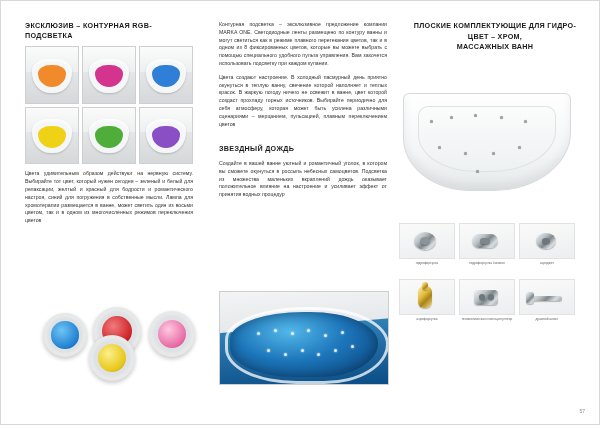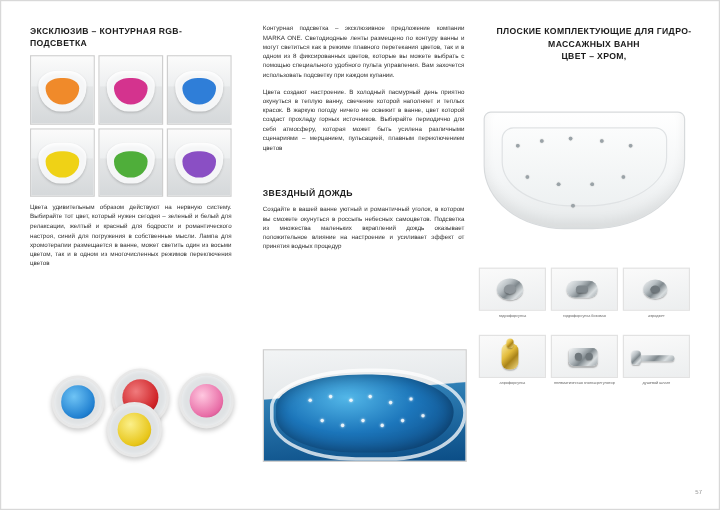--- a/index.html
+++ b/index.html
@@ -308,21 +308,21 @@
       <div class="face" style="background:radial-gradient(circle at 38% 34%, #fbf08a, #e8c61a 68%, #a98c07 100%);"></div>
     </div>
     <div class="lamp" style="left:112px; top:10px; width:42px; height:42px;">
       <div class="face" style="background:radial-gradient(circle at 38% 34%, #ffc8e0, #e86ca6 68%, #b33a74 100%);"></div>
     </div>
   </div>
 
   <div class="col-mid">
     <p class="body">Контурная подсветка – эксклюзивное предложение компании MARKA ONE. Светодиодные ленты размещено по контуру ванны и могут светиться как в режиме плавного перетекания цветов, так и в одном из 8 фиксированных цветов, которые вы можете выбрать с помощью специального удобного пульта управления. Вам захочется использовать подсветку при каждом купании.</p>
     <p class="body">Цвета создают настроение. В холодный пасмурный день приятно окунуться в теплую ванну, свечение которой наполняет и теплых красок. В жаркую погоду ничего не освежит в ванне, цвет которой создаст прохладу горных источников. Выбирайте периодично для себя атмосферу, которая может быть усилена различными сценариями – мерцанием, пульсацией, плавным переключением цветов</p>
-    <h2 class="head" style="margin-top:28px">ЗВЕЗДНЫЙ ДОЖДЬ</h2>
+    <h2 class="head" style="margin-top:16px">ЗВЕЗДНЫЙ ДОЖДЬ</h2>
     <p class="body">Создайте в вашей ванне уютный и романтичный уголок, в котором вы сможете окунуться в россыпь небесных самоцветов. Подсветка из множества маленьких вкраплений дождь оказывает положительное влияние на настроение и усиливает эффект от принятия водных процедур</p>
   </div>
 
   <div class="bath-photo">
     <div class="tubshape"></div>
     <div class="rim"></div>
     <div class="jet" style="left:22%; top:44%"></div>
     <div class="jet" style="left:32%; top:40%"></div>
     <div class="jet" style="left:42%; top:44%"></div>
     <div class="jet" style="left:52%; top:40%"></div>
@@ -331,22 +331,22 @@
     <div class="jet" style="left:28%; top:62%"></div>
     <div class="jet" style="left:38%; top:66%"></div>
     <div class="jet" style="left:48%; top:62%"></div>
     <div class="jet" style="left:58%; top:66%"></div>
     <div class="jet" style="left:68%; top:62%"></div>
     <div class="jet" style="left:78%; top:58%"></div>
   </div>
 
   <div class="col-right">
     <h2 class="head">ПЛОСКИЕ КОМПЛЕКТУЮЩИЕ ДЛЯ ГИДРО-</h2>
+    <h2 class="head" style="margin-top:-5px">ЦВЕТ – ХРОМ,</h2>
     <h2 class="head" style="margin-top:-5px">МАССАЖНЫХ ВАНН</h2>
-    <h2 class="head" style="margin-top:-5px">ЦВЕТ – ХРОМ,</h2>
   </div>
 
   <div class="render">
     <div class="render-tub">
       <div class="cavity"></div>
       <div class="nozzle" style="left:26px; top:26px"></div>
       <div class="nozzle" style="left:46px; top:22px"></div>
       <div class="nozzle" style="left:70px; top:20px"></div>
       <div class="nozzle" style="left:96px; top:22px"></div>
       <div class="nozzle" style="left:120px; top:26px"></div>

